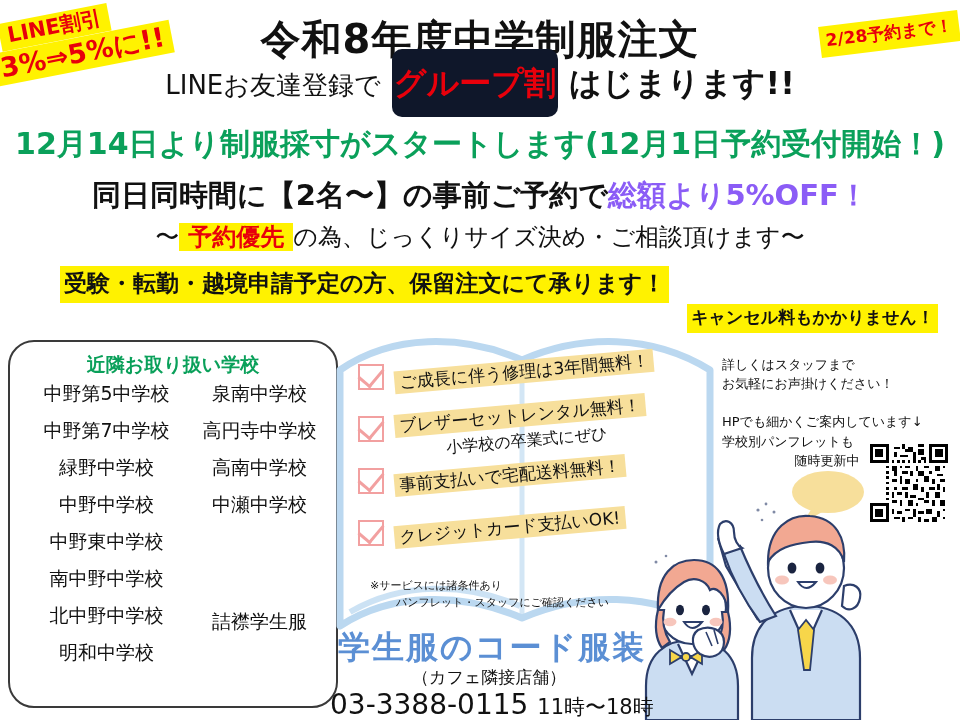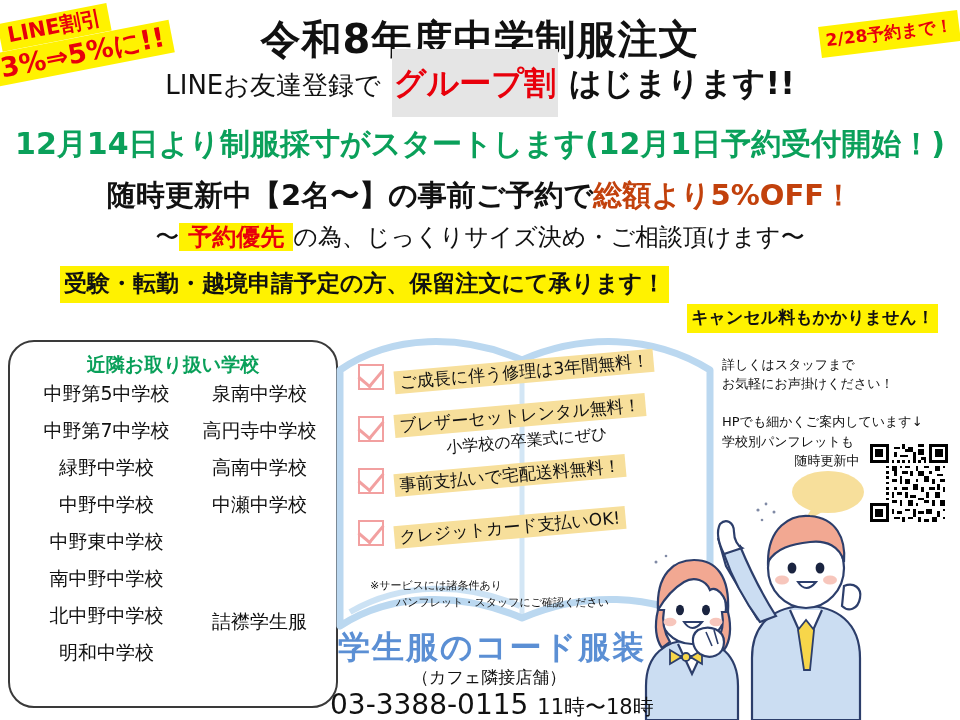--- a/index.html
+++ b/index.html
@@ -66,42 +66,43 @@
   }
   #title-sub{
     left:0;right:0;top:62px;
     text-align:center;
     font-size:32px;font-weight:700;
     color:#111;white-space:nowrap;
     font-family:"DejaVu Sans",sans-serif;
   }
   #title-sub .pre{font-size:26px;font-weight:500;}
   #title-sub .hl{
-    background:#e5e5e5;color:#E8000B;
+    background:#0f172a;color:#E8000B;
     padding:15px 2px;
+    border-radius:10px;
   }
 
   
   #line-green{
     left:0;right:0;top:124px;
     text-align:center;
     font-size:30px;font-weight:700;
     color:#0AA05A;white-space:nowrap;
     font-family:"DejaVu Sans",sans-serif;
   }
 
   
   #line-off{
     left:0;right:0;top:176px;
     text-align:center;
     font-size:29px;font-weight:600;
     color:#111;white-space:nowrap;
     font-family:"DejaVu Sans",sans-serif;
   }
-  #line-off .red{color:#c2410c;font-weight:700;}
+  #line-off .red{color:#8b5cf6;font-weight:700;}
 
   
   #line-priority{
     left:0;right:0;top:221px;
     text-align:center;
     font-size:24px;font-weight:500;
     color:#111;white-space:nowrap;
     font-family:"DejaVu Sans",sans-serif;
   }
   #line-priority .hl{background:#FFF200;color:#E8000B;font-weight:700;padding:0 9px;}
@@ -269,21 +270,21 @@
 
   <div class="abs" id="title-sub">
     <span class="pre">LINEお友達登録で</span>
     <span class="hl">グループ割</span>
     <span>はじまります!!</span>
   </div>
 
   <div class="abs" id="line-green">12月14日より制服採寸がスタートします(12月1日予約受付開始！)</div>
 
   <div class="abs" id="line-off">
-    <span>随時更新中【2名〜】の事前ご予約で</span><span class="red">総額より5%OFF！</span>
+    <span>同日同時間に【2名〜】の事前ご予約で</span><span class="red">総額より5%OFF！</span>
   </div>
 
   <div class="abs" id="line-priority">
     <span>〜</span><span class="hl">予約優先</span><span>の為、じっくりサイズ決め・ご相談頂けます〜</span>
   </div>
 
   <div class="abs" id="notice1">受験・転勤・越境申請予定の方、保留注文にて承ります！</div>
   <div class="abs" id="notice2">キャンセル料もかかりません！</div>
 
   <div class="abs" id="school-box">

